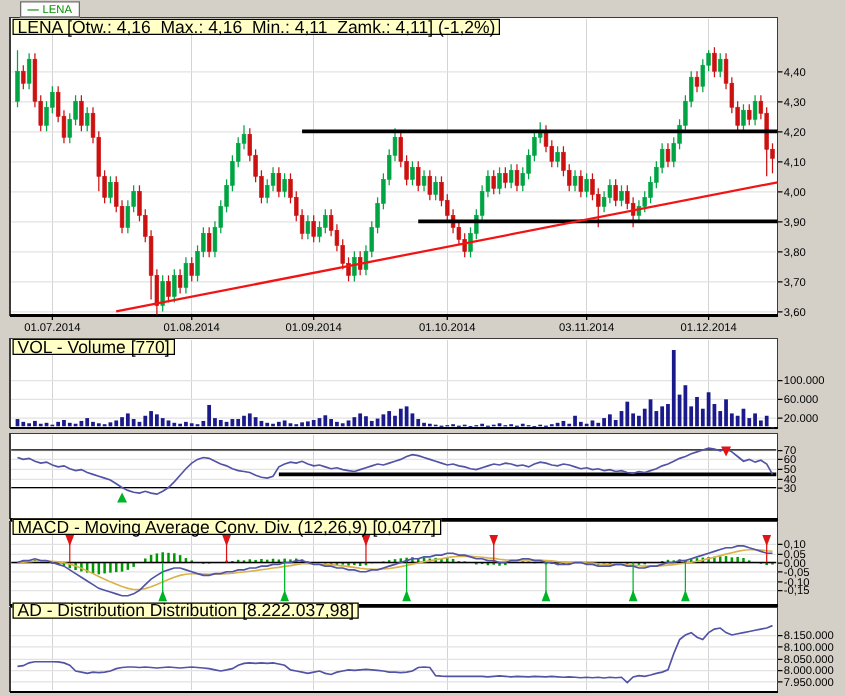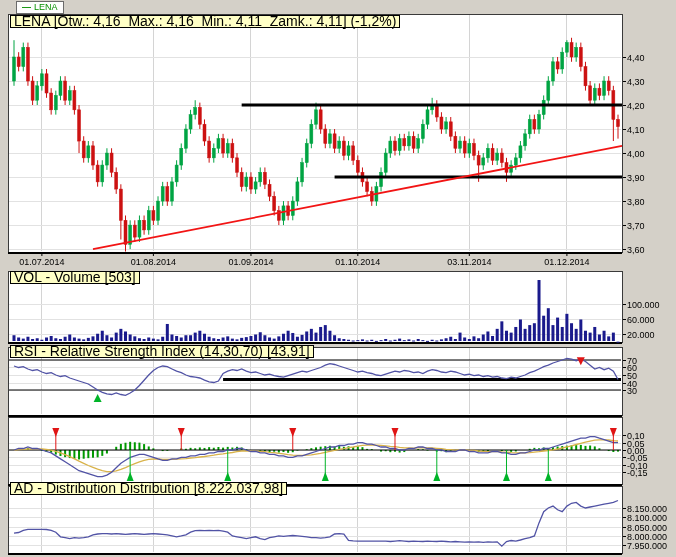--- a/index.html
+++ b/index.html
@@ -717,16 +717,16 @@
         <polygon points="544.8076923076923,481 551.8076923076923,481 548.3076923076923,472" fill="#00b428"></polygon>
       </g>
       <g>
         <path d="M14.0 533.1L18.6 532.5L23.3 530.3L27.9 529.4L32.6 529.4L37.2 529.4L41.9 529.4L46.5 529.5L51.2 530.3L55.8 532.2L60.5 536.8L65.1 537.7L69.8 538.7L74.4 537.7L79.0 538.1L83.7 537.7L88.3 536.8L93.0 534.9L97.6 534.0L102.3 533.6L106.9 533.6L111.6 534.0L116.2 533.6L120.9 534.0L125.5 534.4L130.2 534.0L134.8 533.6L139.4 534.0L144.1 534.4L148.7 534.0L153.4 533.6L158.0 534.0L162.7 534.4L167.3 534.9L172.0 535.9L176.6 536.8L181.3 535.9L185.9 534.9L190.6 532.2L195.2 530.7L199.8 530.3L204.5 530.7L209.1 530.3L213.8 530.7L218.4 530.3L223.1 531.2L227.7 532.2L232.4 535.9L237.0 536.8L241.7 537.7L246.3 538.7L251.0 537.7L255.6 536.8L260.2 538.7L264.9 539.6L269.5 537.7L274.2 536.8L278.8 535.9L283.5 536.3L288.1 535.9L292.8 535.5L297.4 535.9L302.1 536.3L306.7 536.8L311.4 537.7L316.0 537.7L320.6 538.1L325.3 537.7L329.9 536.8L334.6 534.0L339.2 533.6L343.9 534.0L348.5 540.5L353.2 540.9L357.8 541.1L362.5 541.1L367.1 541.1L371.8 541.1L376.4 541.1L381.0 541.1L385.7 541.1L390.3 541.5L395.0 541.1L399.6 540.7L404.3 541.1L408.9 541.5L413.6 541.1L418.2 541.3L422.9 541.5L427.5 541.1L432.2 541.3L436.8 541.5L441.4 541.1L446.1 541.5L450.7 541.8L455.4 541.5L460.0 541.8L464.7 542.2L469.3 541.8L474.0 542.2L478.6 541.8L483.3 542.4L487.9 541.8L492.6 542.2L497.2 541.8L501.8 546.1L506.5 541.5L511.1 540.5L515.8 541.1L520.4 540.0L525.1 538.7L529.7 537.7L534.4 535.9L539.0 522.9L543.7 511.7L548.3 508.0L553.0 506.1L557.6 509.8L562.2 511.7L566.9 506.1L571.5 503.3L576.2 502.4L580.8 506.1L585.5 508.0L590.1 507.0L594.8 506.1L599.4 505.2L604.1 504.2L608.7 503.3L613.4 502.4L618.0 500.5" fill="none" stroke="#5153a5" stroke-width="1.3"></path>
       </g>
     </svg>
 
   <div class="legend"><span class="dash">—</span><span class="name">LENA</span></div>
 
   <div class="plabel" style="top:15px">LENA [Otw.: 4,16  Max.: 4,16  Min.: 4,11  Zamk.: 4,11] (-1,2%)</div>
-  <div class="plabel" style="top:271px">VOL - Volume [503]</div>
-  <div class="plabel" style="top:345px">RSI - Relative Strength Index (14,30,70) [43,91]</div>
+  <div class="plabel" style="top:271px">VOL - Volume [770]</div>
+  <div class="plabel" style="top:415px">MACD - Moving Average Conv. Div. (12,26,9) [0,0477]</div>
   <div class="plabel" style="top:482px">AD - Distribution Distribution [8.222.037,98]</div>
 </div>
 
 </body></html>

